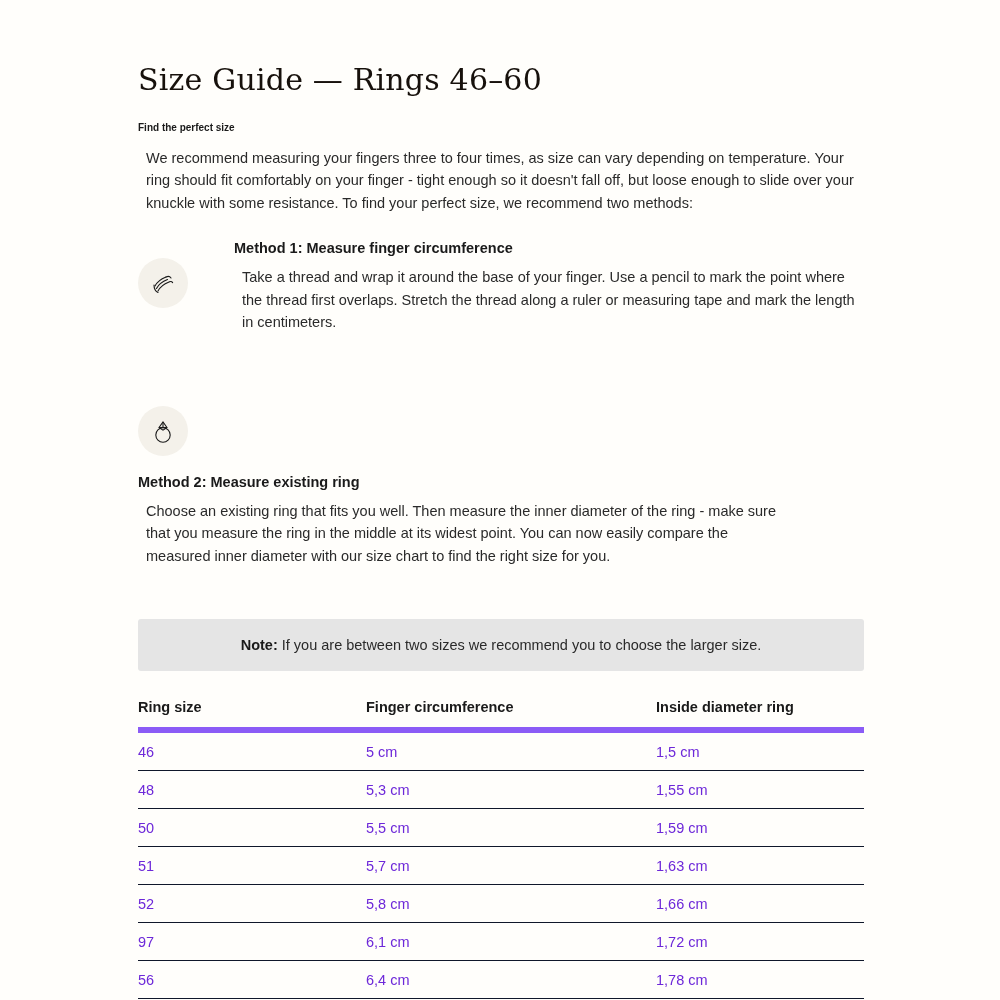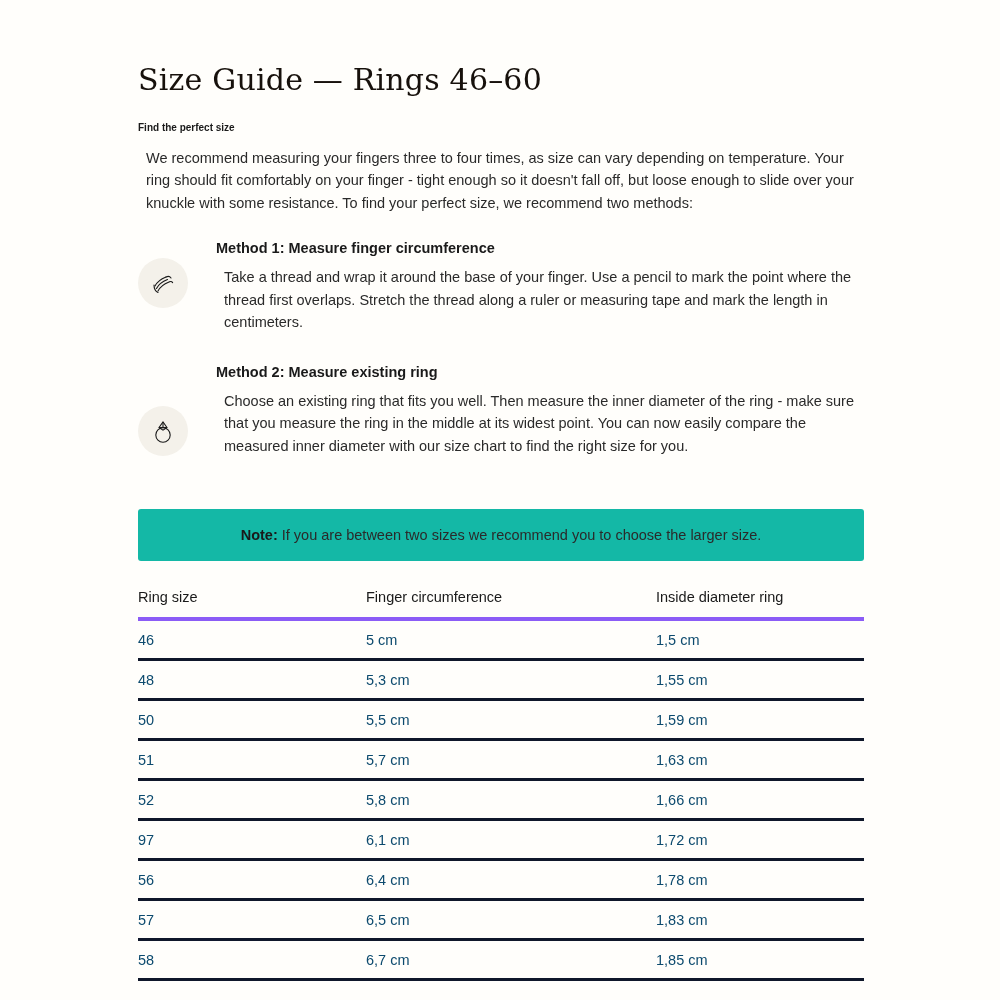--- a/index.html
+++ b/index.html
@@ -40,22 +40,23 @@
     font-size: 14.5px;
     line-height: 1.55;
     color: #2a2a2a;
     margin: 14px 0 0 8px;
     max-width: 712px;
   }
   .method {
     display: flex;
     align-items: flex-start;
     margin-top: 26px;
-  }
-  .method.m2 { margin-top: 22px; }
+    gap: 18px;
+  }
+  .method.m2 { margin-top: 22px; flex-direction: column; }
   .method-icon {
     flex: 0 0 auto;
     width: 50px;
     height: 50px;
     border-radius: 50%;
     background: #f4f1ea;
     display: flex;
     align-items: center;
     justify-content: center;
     margin-right: 28px;
@@ -73,46 +74,46 @@
     color: #1a1a1a;
   }
   .method-text {
     font-size: 14.5px;
     line-height: 1.55;
     color: #2a2a2a;
     margin: 8px;
   }
   .note {
     margin-top: 44px;
-    background: #14b8a6;
+    background: #e5e5e5;
     border-radius: 3px;
     padding: 18px 20px;
     text-align: center;
     font-size: 14.5px;
     color: #2a2a2a;
   }
   .note b { font-weight: 700; color: #1a1a1a; }
   table.size-table {
     margin-top: 28px;
     width: 100%;
     border-collapse: collapse;
     font-size: 14.5px;
   }
   table.size-table th {
     text-align: left;
-    font-weight: 400;
+    font-weight: 700;
     font-size: 14.5px;
     color: #1a1a1a;
     padding: 0 0 12px 0;
-    border-bottom: 4px solid #8b5cf6;
+    border-bottom: 6px solid #8b5cf6;
   }
   table.size-table td {
     padding: 11px 0 10px 0;
-    border-bottom: 3px solid #0f172a;
-    color: #0c4a6e;
+    border-bottom: 1px solid #0f172a;
+    color: #6d28d9;
   }
   table.size-table th:nth-child(1), table.size-table td:nth-child(1) { width: 228px; }
   table.size-table th:nth-child(2), table.size-table td:nth-child(2) { width: 290px; }
   svg { display: block; }
 </style>
 </head>
 <body>
 
 <div class="page">
 

